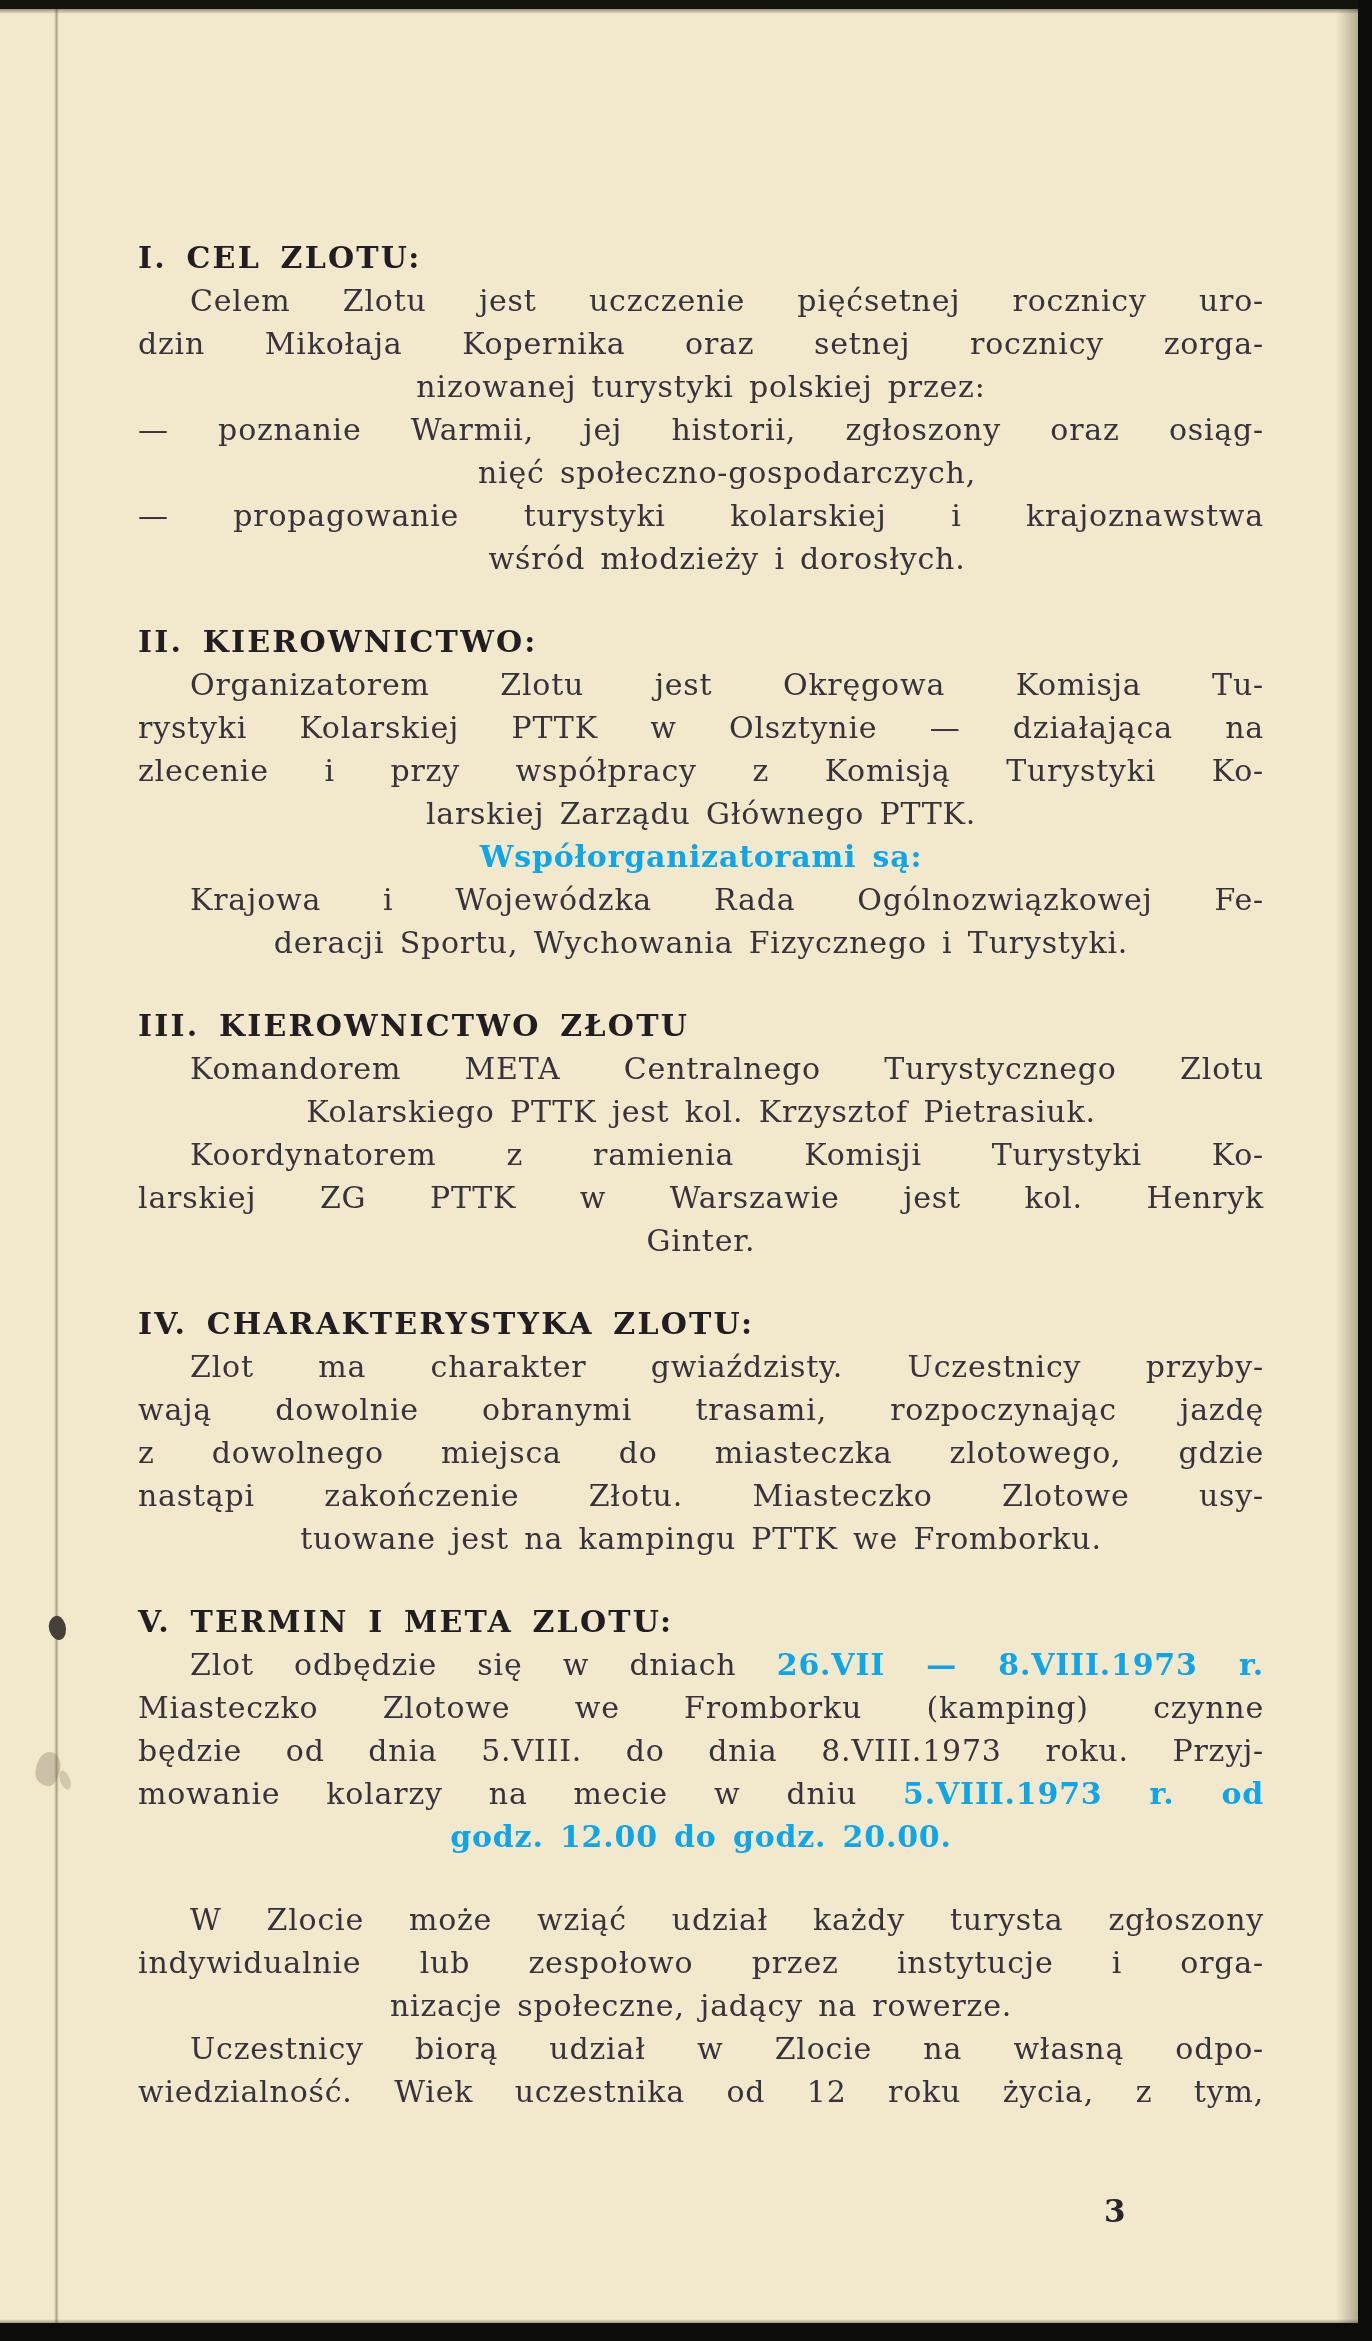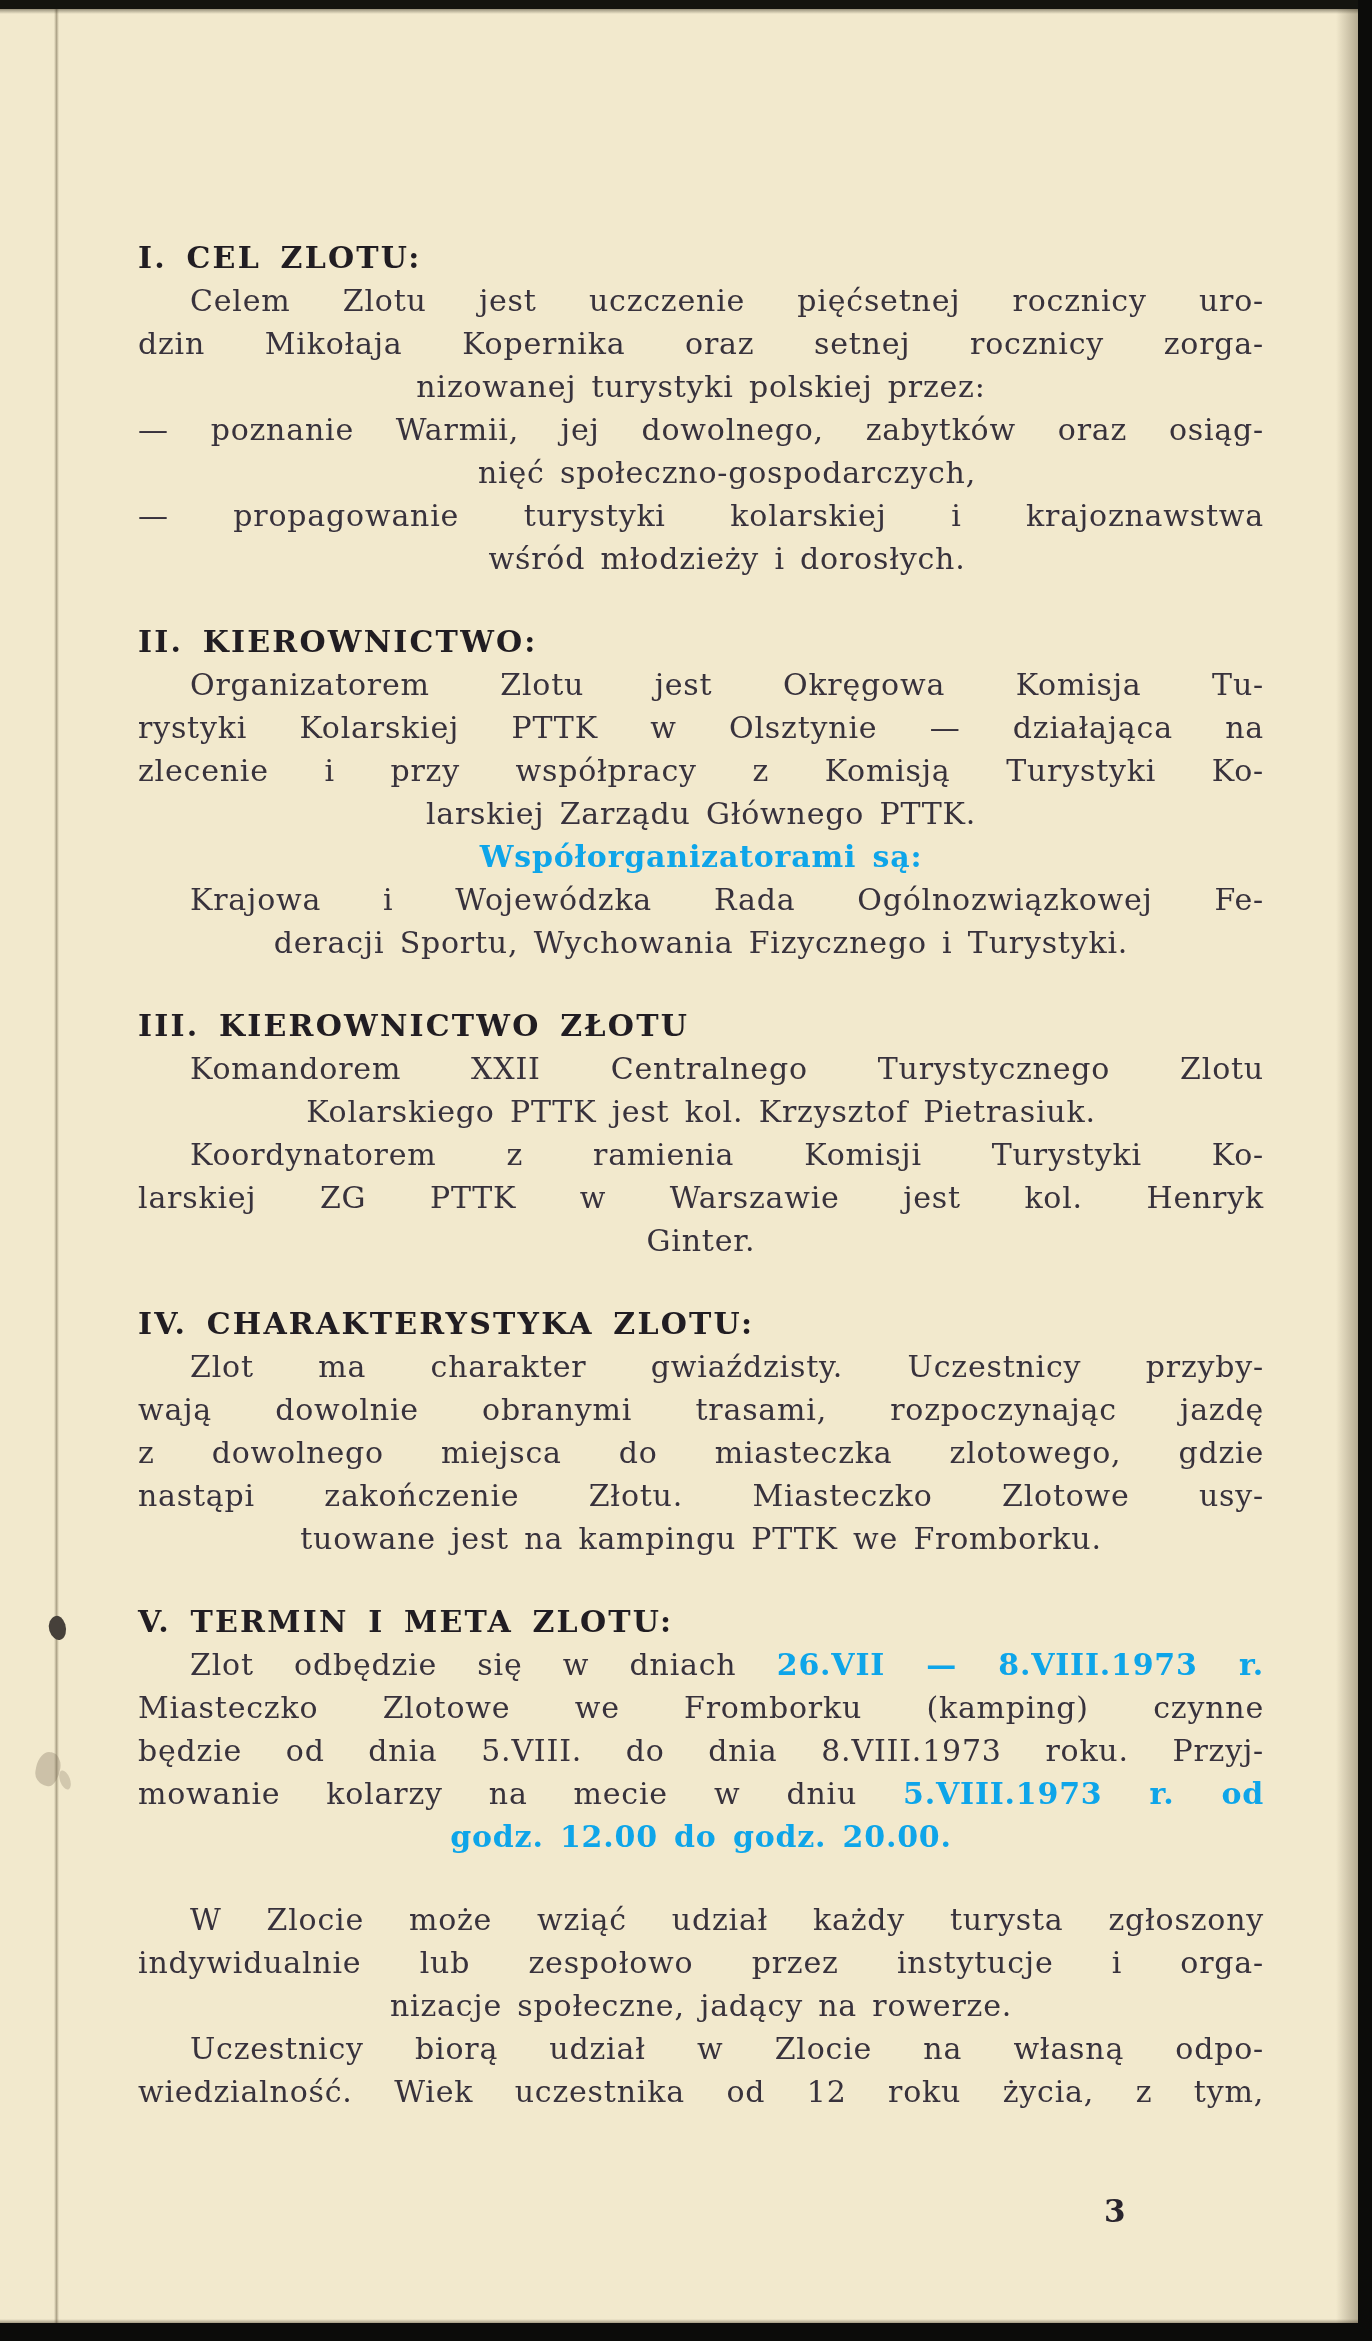--- a/index.html
+++ b/index.html
@@ -80,21 +80,21 @@
 
   <div id="text-block">
       <section class="sec">
         <div class="heading">I. CEL ZLOTU:</div>
         <div class="para">
           <div class="line just ind">Celem Zlotu jest uczczenie pięćsetnej rocznicy uro-</div>
           <div class="line just">dzin Mikołaja Kopernika oraz setnej rocznicy zorga-</div>
           <div class="line">nizowanej turystyki polskiej przez:</div>
         </div>
         <div class="para">
-          <div class="line just">— poznanie Warmii, jej dowolnego, zabytków oraz osiąg-</div>
+          <div class="line just">— poznanie Warmii, jej historii, zgłoszony oraz osiąg-</div>
           <div class="line ind">nięć społeczno-gospodarczych,</div>
         </div>
         <div class="para">
           <div class="line just">— propagowanie turystyki kolarskiej i krajoznawstwa</div>
           <div class="line ind">wśród młodzieży i dorosłych.</div>
         </div>
       </section>
       <section class="sec">
         <div class="heading">II. KIEROWNICTWO:</div>
         <div class="para">
@@ -107,21 +107,21 @@
           <div class="line"><span class="b">Współorganizatorami są:</span></div>
         </div>
         <div class="para">
           <div class="line just ind">Krajowa i Wojewódzka Rada Ogólnozwiązkowej Fe-</div>
           <div class="line">deracji Sportu, Wychowania Fizycznego i Turystyki.</div>
         </div>
       </section>
       <section class="sec">
         <div class="heading">III. KIEROWNICTWO ZŁOTU</div>
         <div class="para">
-          <div class="line just ind">Komandorem XXII Centralnego Turystycznego Zlotu</div>
+          <div class="line just ind">Komandorem META Centralnego Turystycznego Zlotu</div>
           <div class="line">Kolarskiego PTTK jest kol. Krzysztof Pietrasiuk.</div>
         </div>
         <div class="para">
           <div class="line just ind">Koordynatorem z ramienia Komisji Turystyki Ko-</div>
           <div class="line just">larskiej ZG PTTK w Warszawie jest kol. Henryk</div>
           <div class="line">Ginter.</div>
         </div>
       </section>
       <section class="sec">
         <div class="heading">IV. CHARAKTERYSTYKA ZLOTU:</div>

